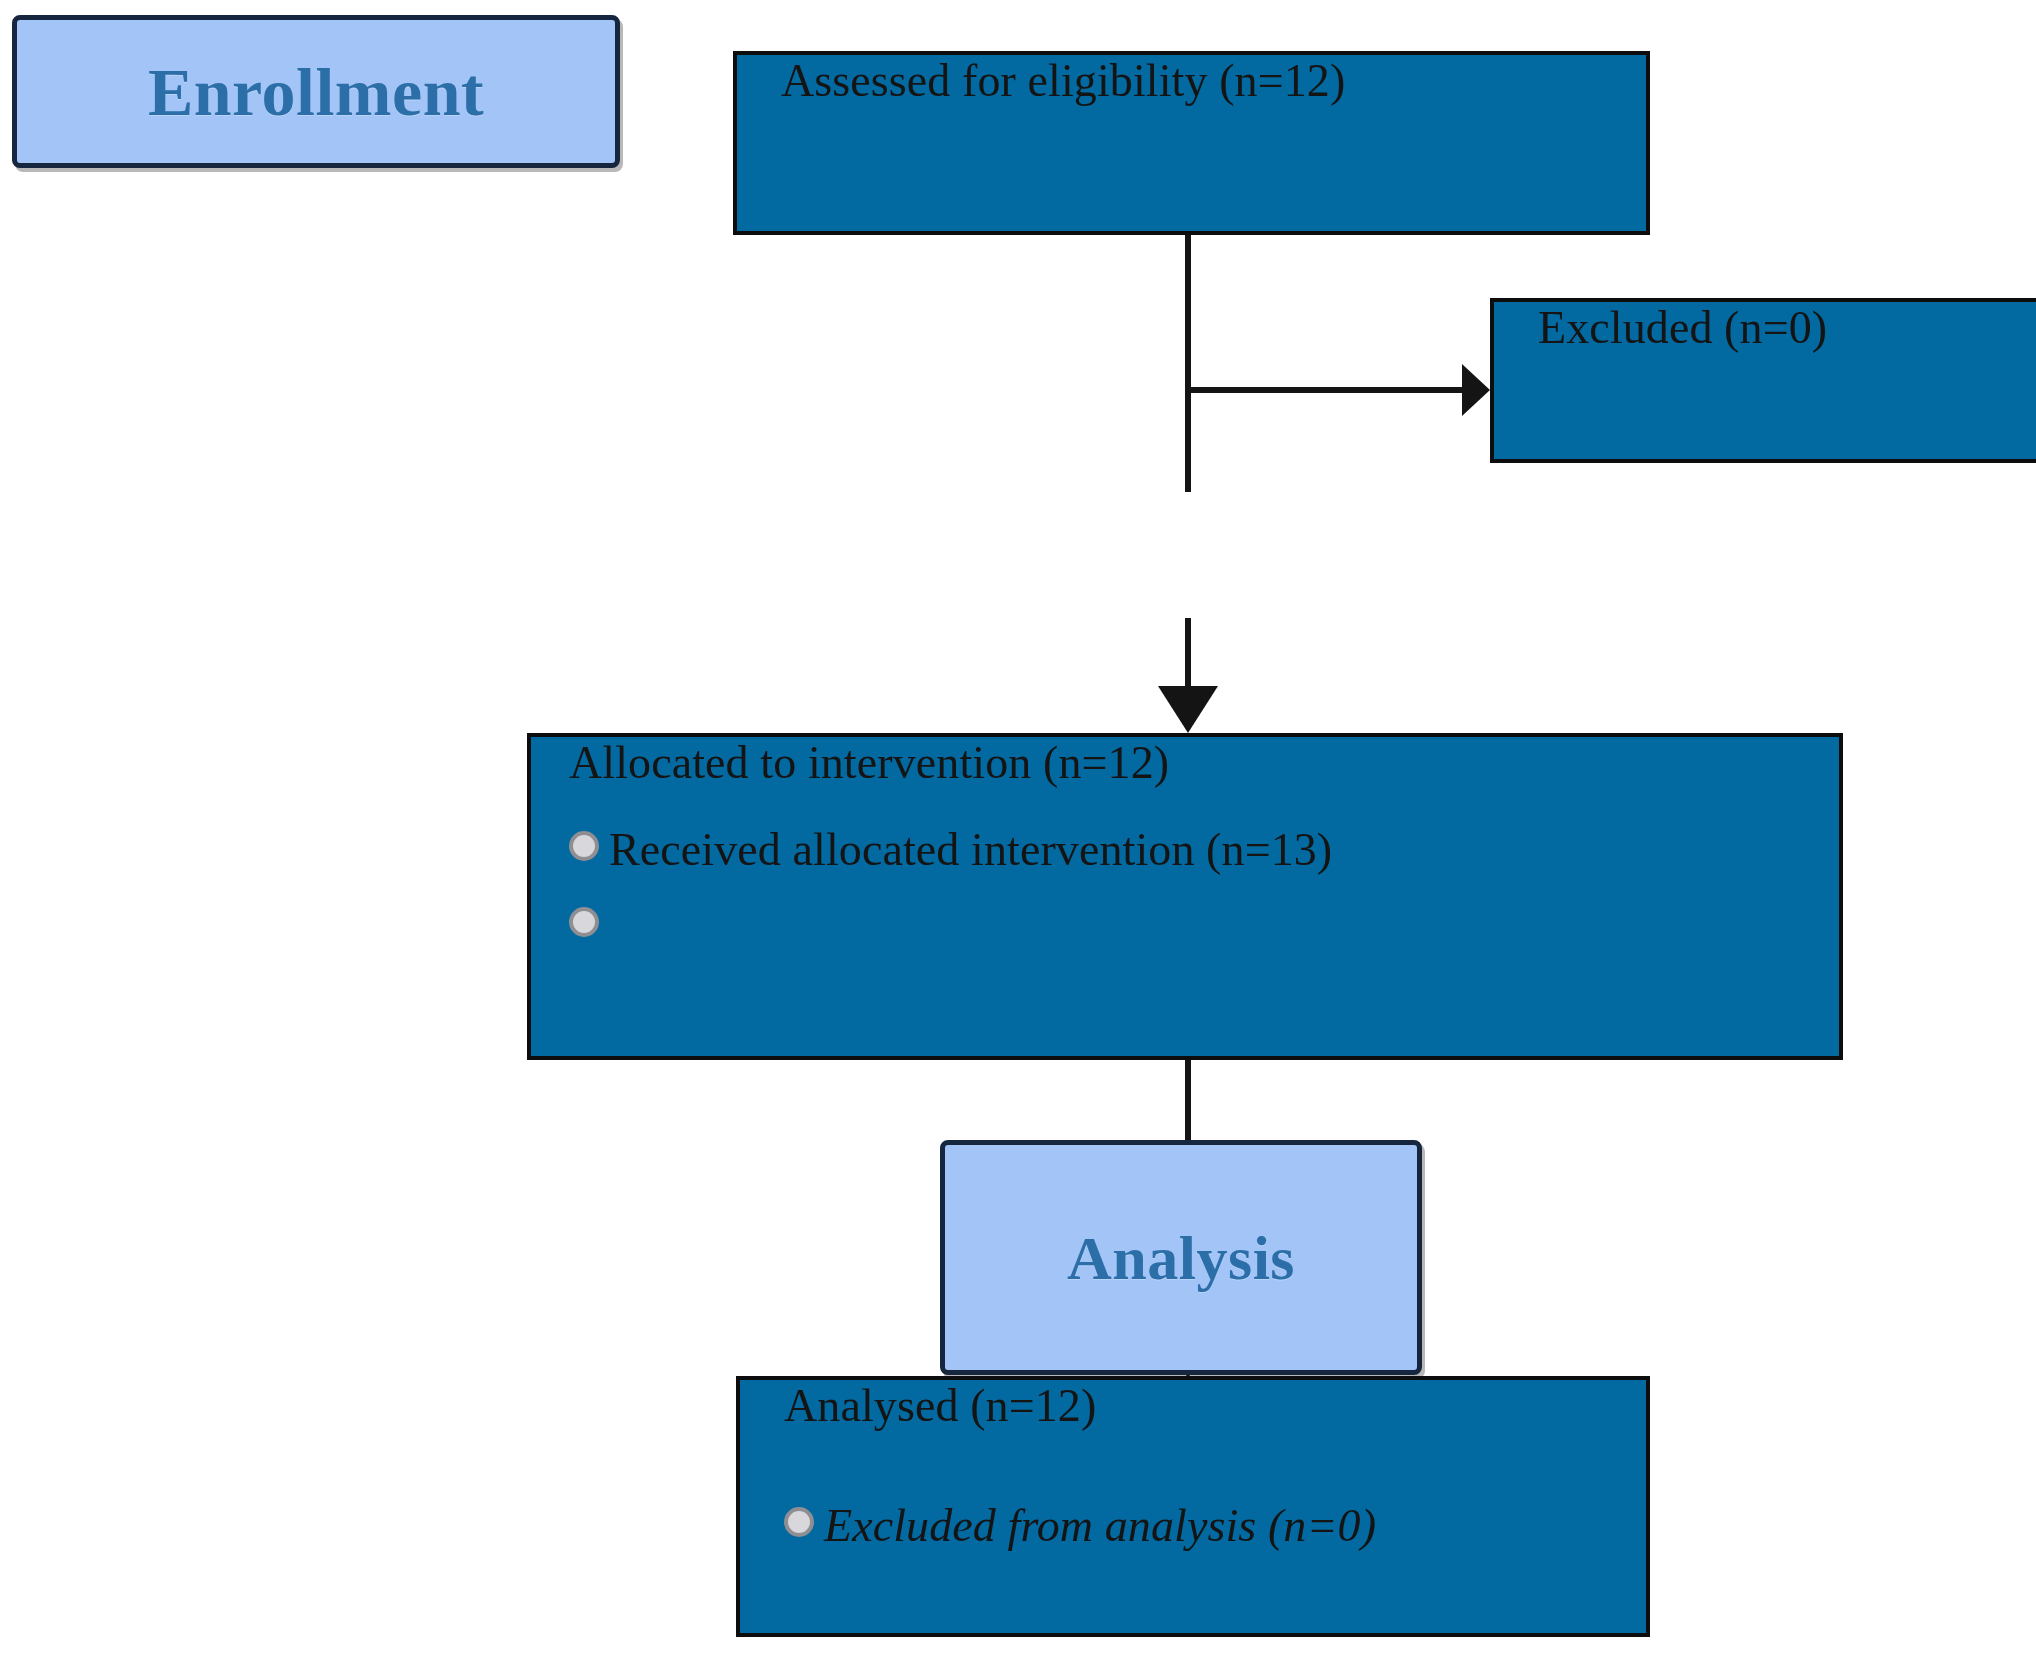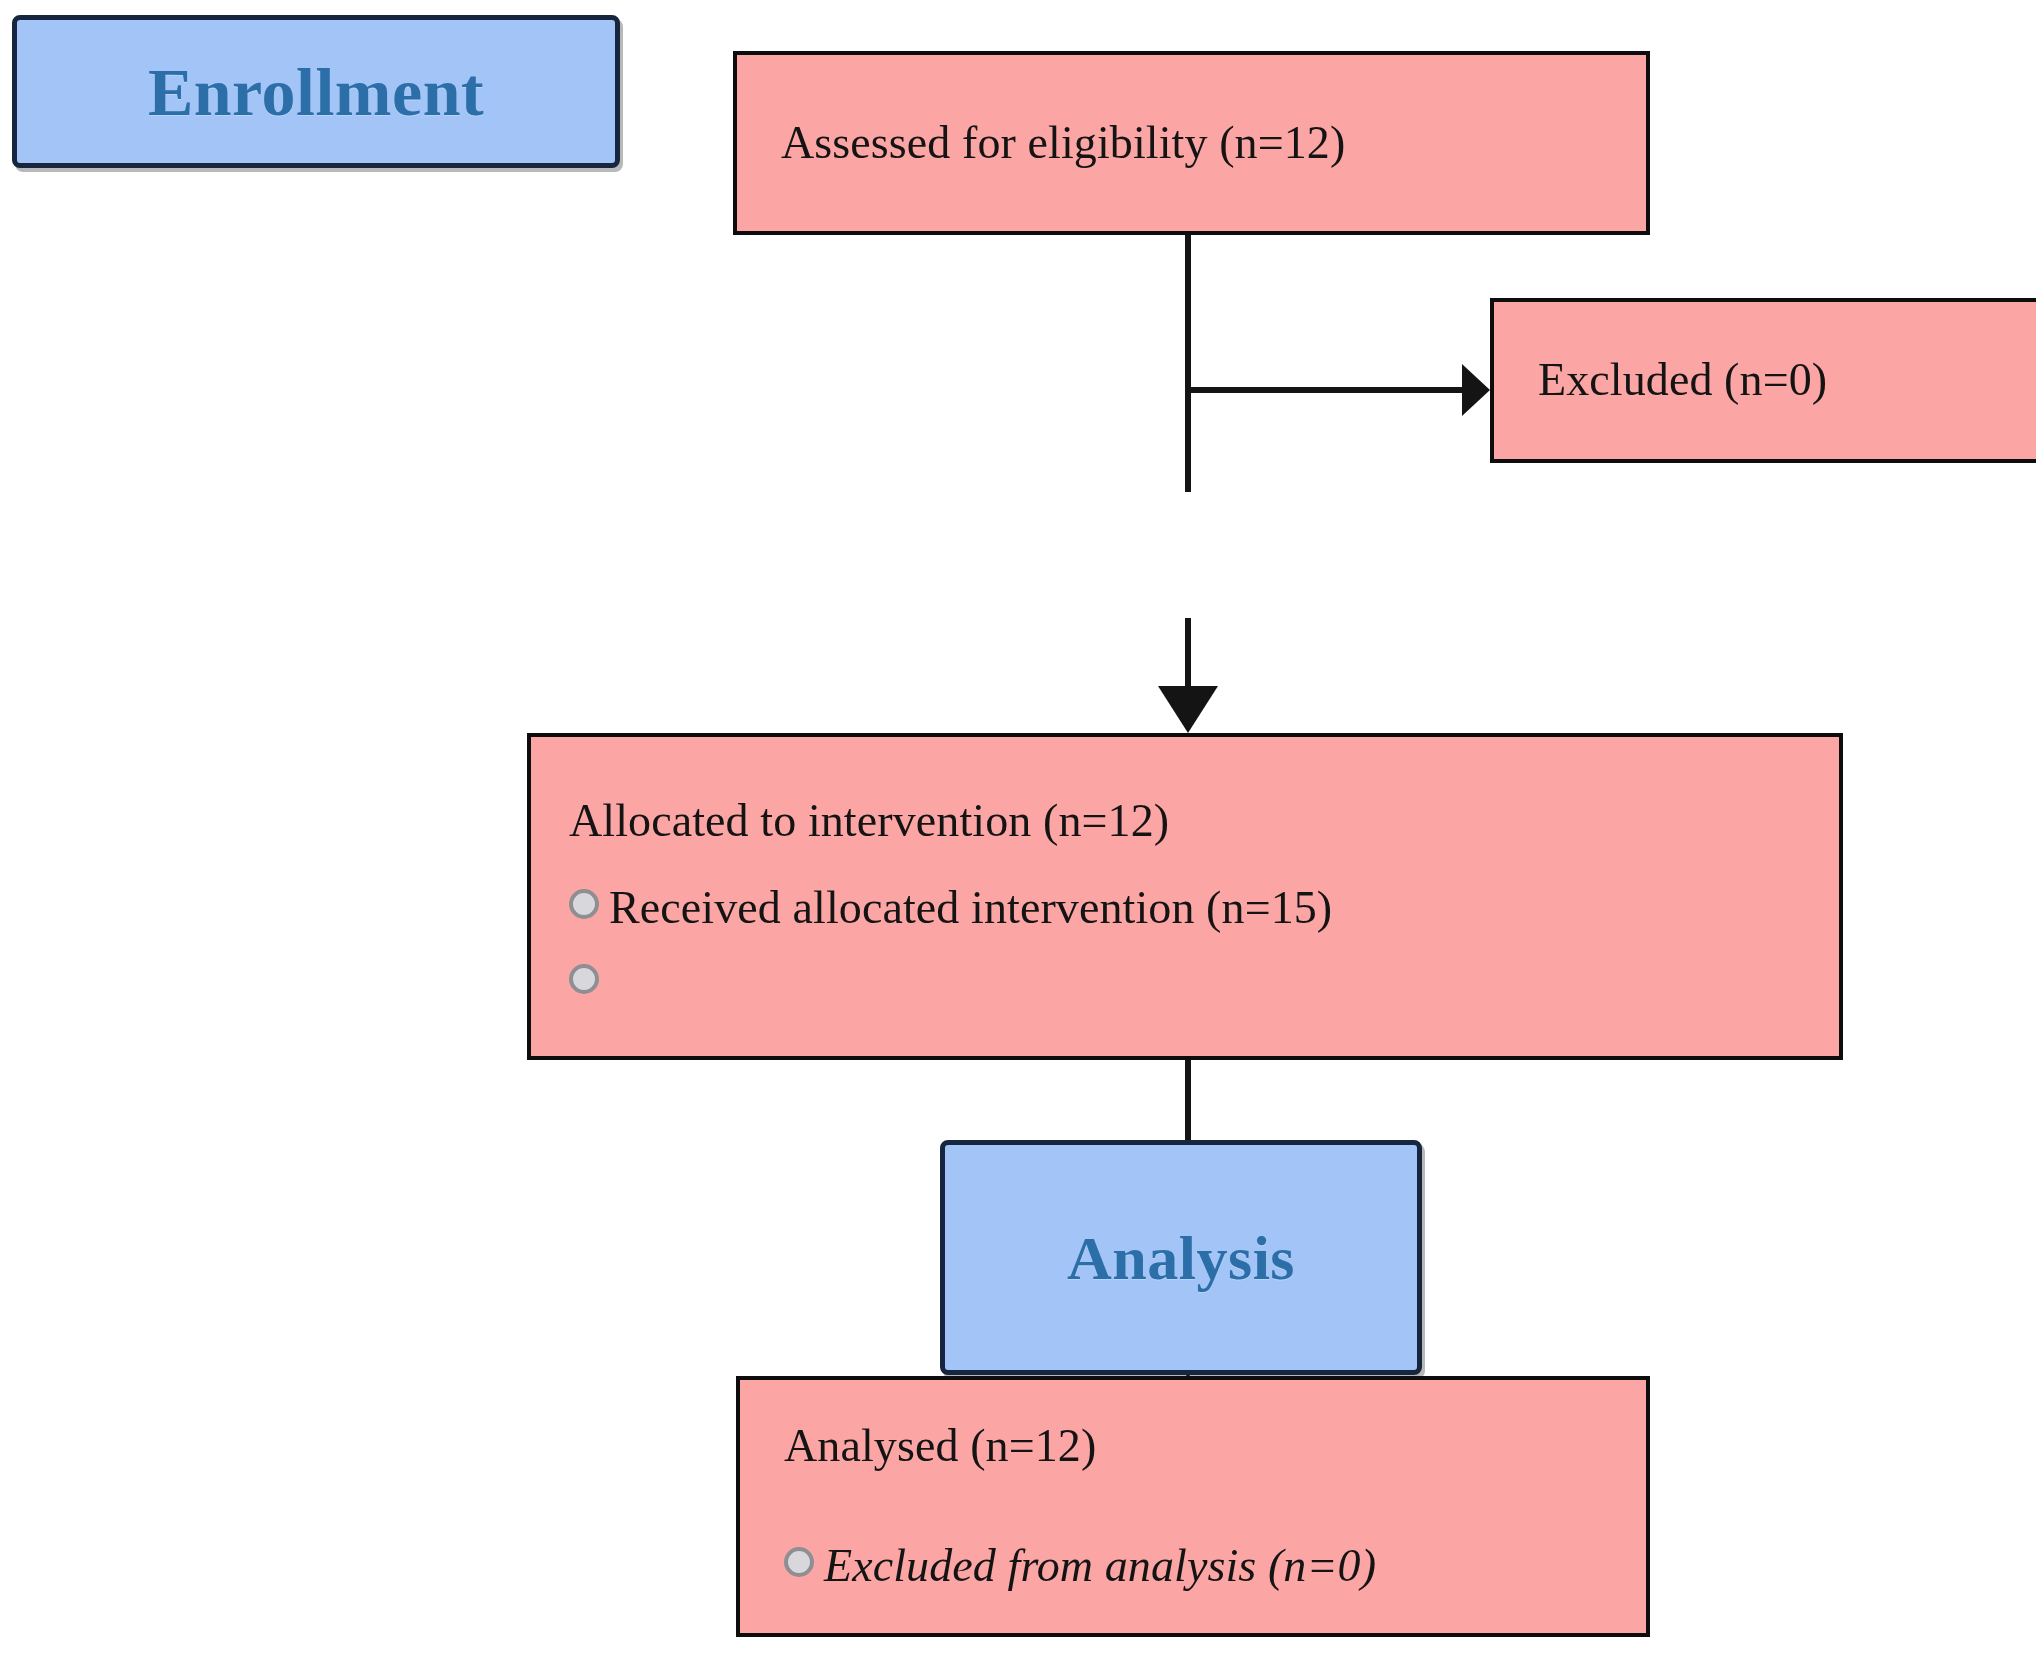--- a/index.html
+++ b/index.html
@@ -27,26 +27,26 @@
     width: 2036px;
     height: 1653px;
     z-index: 1;
     pointer-events: none;
   }
 
   
   .box {
     position: absolute;
     box-sizing: border-box;
-    background: #fca5a5;
+    background: #0369a1;
     border: 4px solid #0d0d0d;
     z-index: 2;
     display: flex;
     flex-direction: column;
-    justify-content: center;
+    justify-content: flex-start;
   }
   .box .line {
     font-size: 46px;
     line-height: 1.15;
     color: #141414;
     white-space: nowrap;
     letter-spacing: 0.1px;
   }
   .box.pad-left .line { padding-left: 44px; }
   .box.pad-left-sm .line { padding-left: 38px; }
@@ -142,21 +142,21 @@
 
   <div class="box pad-left" style="left:1490px; top:298px; width:600px; height:165px;">
     <div class="line">Excluded (n=0)</div>
   </div>
 
 
   <div class="box pad-left-sm stack" style="left:527px; top:733px; width:1316px; height:327px;">
     <div class="line">Allocated to intervention (n=12)</div>
     <div class="line bulleted">
       <span class="bullet-glyph"></span>
-      <span>Received allocated intervention (n=15)</span>
+      <span>Received allocated intervention (n=13)</span>
     </div>
     <div class="line bulleted">
       <span class="bullet-glyph"></span>
     </div>
   </div>
 
   <div class="badge" style="left:940px; top:1140px; width:482px; height:235px;">
     <span class="badge-label">Analysis</span>
   </div>
 

